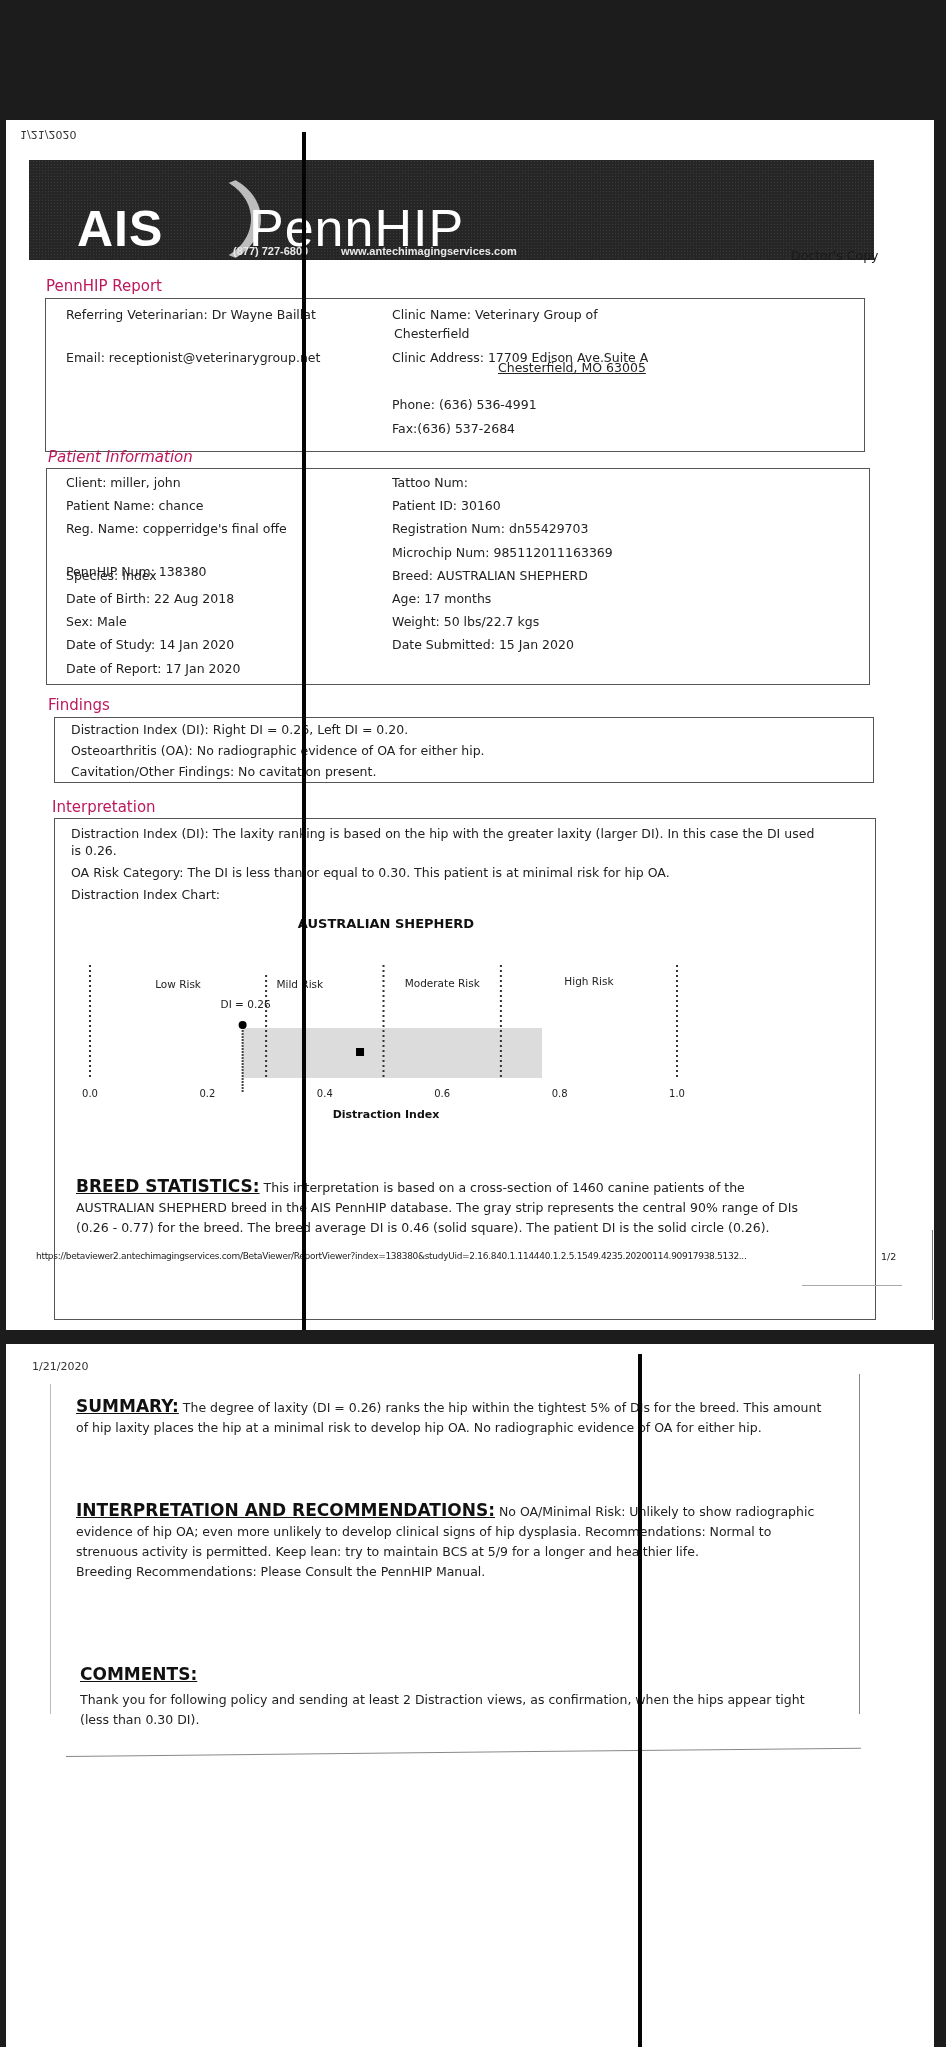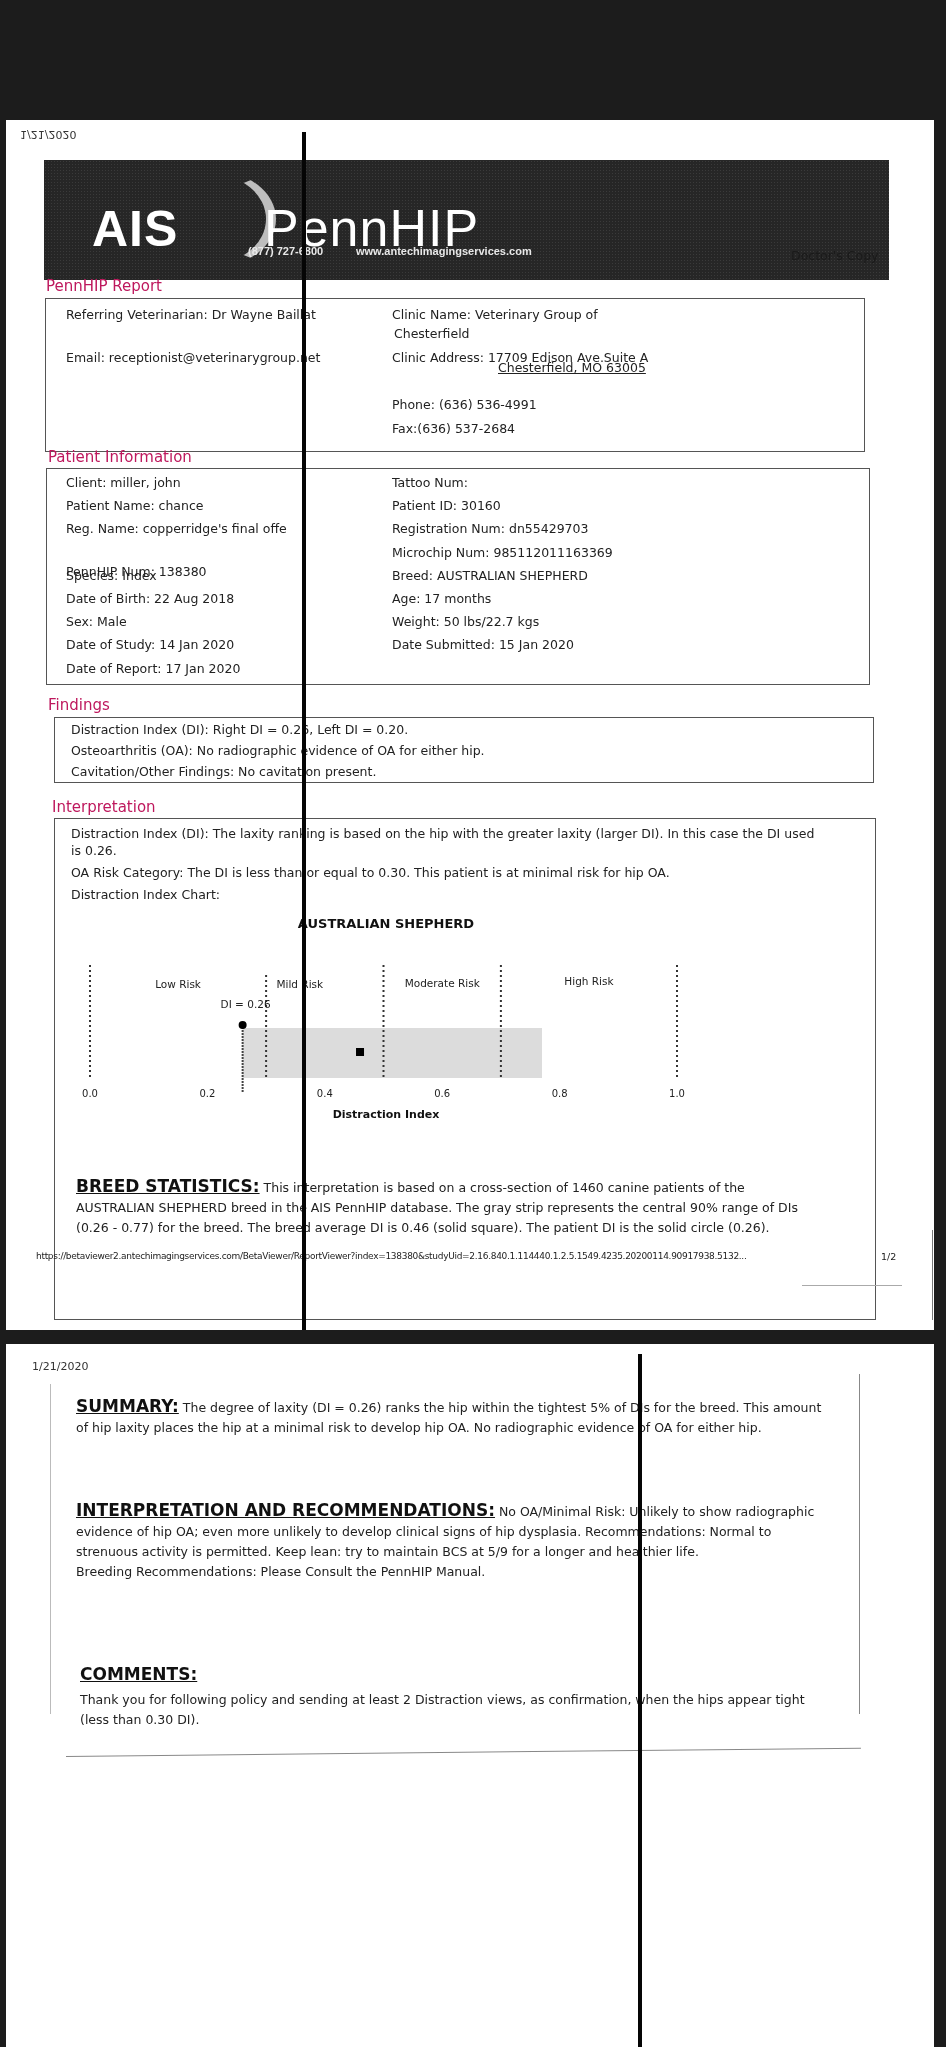--- a/index.html
+++ b/index.html
@@ -3,21 +3,21 @@
 <meta charset="utf-8">
 <style>
   html,body{margin:0;padding:0;}
   body{width:946px;height:2047px;background:#1c1c1c;position:relative;overflow:hidden;font-family:"DejaVu Sans",sans-serif;color:#1a1a1a;}
   .page{position:absolute;background:#fff;}
   #page1{left:6px;top:120px;width:928px;height:1210px;}
   #page2{left:6px;top:1344px;width:928px;height:703px;}
   .scanline{position:absolute;width:4px;background:#050505;}
   .abs{position:absolute;white-space:nowrap;}
   .date-stamp{font-size:11px;color:#333;}
-  .banner{position:absolute;left:38px;top:40px;width:845px;height:120px;background:#262626;
+  .banner{position:absolute;left:23px;top:40px;width:845px;height:100px;background:#262626;
     background-image:radial-gradient(#3a3a3a 1px,transparent 1px);background-size:3px 3px;}
   .ais{position:absolute;left:48px;top:40px;font-family:"Liberation Sans",sans-serif;font-weight:bold;font-size:50px;color:#fff;letter-spacing:1px;}
   .arc{position:absolute;left:102px;top:10px;width:120px;height:90px;border-radius:50%;border-right:10px solid #bdbdbd;border-top:4px solid transparent;border-bottom:4px solid transparent;}
   .pennhip{position:absolute;left:220px;top:38px;font-family:"Liberation Sans",sans-serif;font-size:52px;color:#fff;letter-spacing:1px;font-weight:normal;}
   .contact{position:absolute;top:85px;font-family:"Liberation Sans",sans-serif;font-weight:bold;font-size:11px;color:#e8e8e8;}
   .section-title{position:absolute;font-size:15px;color:#be185d;}
   .box{position:absolute;border:1px solid #555;}
   .row{position:absolute;font-size:12.5px;color:#222;white-space:nowrap;}
   .heading-u{font-size:17px;font-weight:bold;text-decoration:underline;color:#111;}
   .para{position:absolute;font-size:12.5px;line-height:20px;color:#222;}
@@ -46,21 +46,21 @@
   <div class="box" style="left:39px;top:178px;width:818px;height:152px;"></div>
   <div class="row" style="left:60px;top:187px;">Referring Veterinarian:  Dr Wayne Baillat</div>
   <div class="row" style="left:60px;top:230px;">Email:  receptionist@veterinarygroup.net</div>
   <div class="row" style="left:386px;top:187px;">Clinic Name:  Veterinary Group of</div>
   <div class="row" style="left:379px;top:206px;margin-left:9px;">Chesterfield</div>
   <div class="row" style="left:386px;top:230px;">Clinic Address:  17709 Edison Ave.Suite A</div>
   <div class="row" style="left:492px;top:240px;text-decoration:underline;">Chesterfield, MO 63005</div>
   <div class="row" style="left:386px;top:277px;">Phone:  (636) 536-4991</div>
   <div class="row" style="left:386px;top:301px;">Fax:(636) 537-2684</div>
 
-  <div class="section-title" style="left:42px;top:328px;">Patient Information</div>
+  <div class="section-title" style="left:42px;top:328px;font-style:italic;">Patient Information</div>
 
   <div class="box" style="left:40px;top:348px;width:822px;height:215px;"></div>
   <div id="patient-left">
       <div class="row" style="left: 60px; top: 355px;">Client:  miller, john</div>
       <div class="row" style="left: 60px; top: 378.2px;">Patient Name:  chance</div>
       <div class="row" style="left: 60px; top: 401.4px;">Reg. Name:  copperridge's final offe</div>
       <div class="row" style="left: 60px; top: 424.6px; margin-top: 19px;">PennHIP Num:  138380</div>
       <div class="row" style="left: 60px; top: 447.8px;">Species:  Index</div>
       <div class="row" style="left: 60px; top: 471px;">Date of Birth:  22 Aug 2018</div>
       <div class="row" style="left: 60px; top: 494.2px;">Sex:  Male</div>

